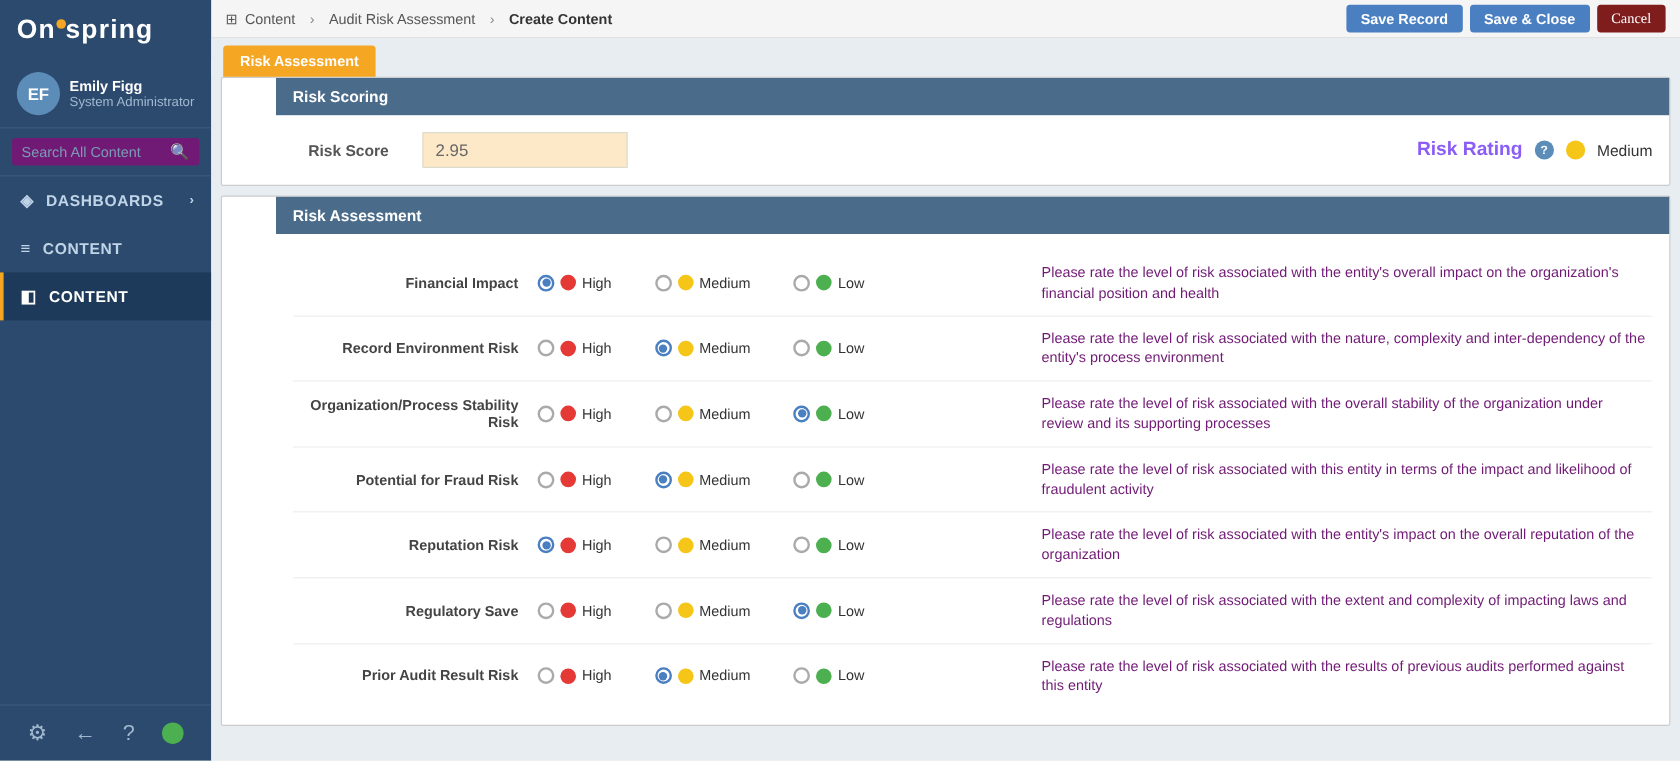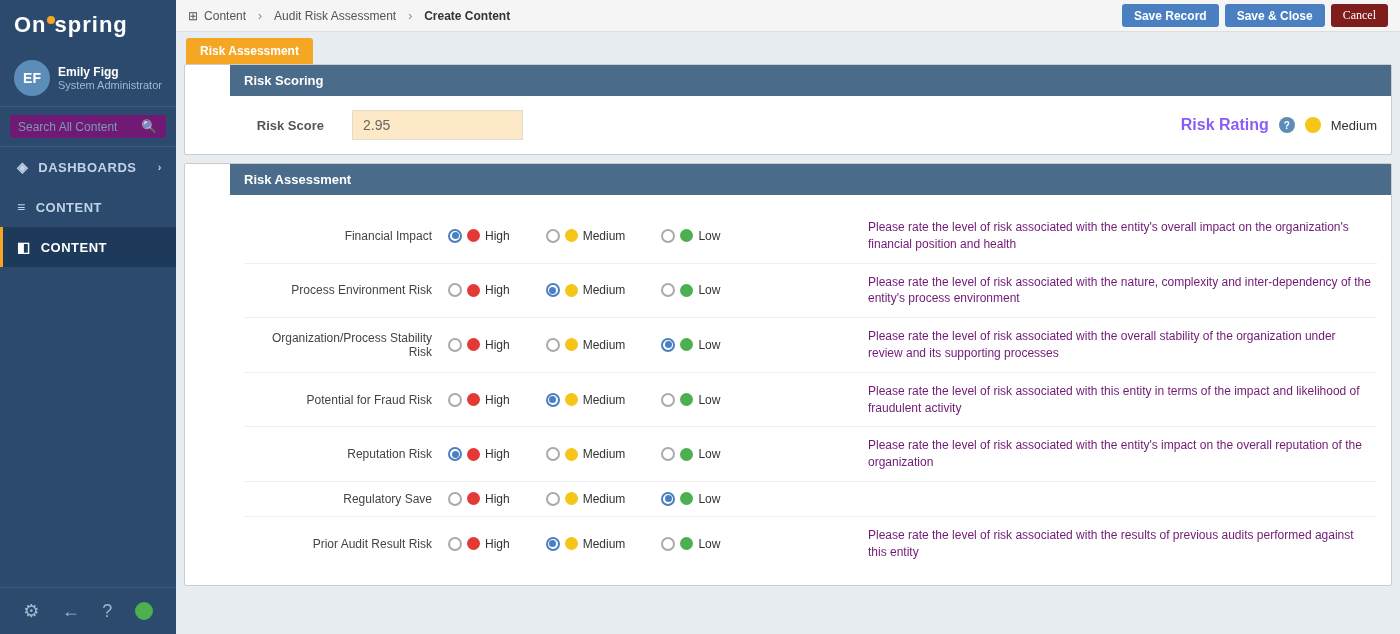--- a/index.html
+++ b/index.html
@@ -264,21 +264,21 @@
       align-items: center;
       padding: 10px 4px;
       border-bottom: 1px solid #eee;
     }
     .risk-row:last-child { border-bottom: none; }
     .risk-name {
       width: 200px;
       flex-shrink: 0;
       text-align: right;
       padding-right: 16px;
-      font-weight: normal;
+      font-weight: bold;
       color: #444;
       font-size: 12px;
     }
     .risk-options {
       display: flex;
       align-items: flex-end;
       gap: 24px;
       width: 420px;
       flex-shrink: 0;
     }
@@ -434,21 +434,21 @@
       </div>
       <div class="radio-group">
         <div class="radio-btn unchecked"></div>
         <span class="color-dot dot-green"></span>
         <span class="option-label">Low</span>
       </div>
     </div>
     <div class="risk-desc">Please rate the level of risk associated with the entity's overall impact on the organization's financial position and health</div>
   </div>
             <div class="risk-row">
-    <div class="risk-name">Process Environment Risk</div>
+    <div class="risk-name">Record Environment Risk</div>
     <div class="risk-options">
       <div class="radio-group">
         <div class="radio-btn unchecked"></div>
         <span class="color-dot dot-red"></span>
         <span class="option-label">High</span>
       </div>
       <div class="radio-group">
         <div class="radio-btn checked"></div>
         <span class="color-dot dot-yellow"></span>
         <span class="option-label">Medium</span>
@@ -536,20 +536,21 @@
         <div class="radio-btn unchecked"></div>
         <span class="color-dot dot-yellow"></span>
         <span class="option-label">Medium</span>
       </div>
       <div class="radio-group">
         <div class="radio-btn checked"></div>
         <span class="color-dot dot-green"></span>
         <span class="option-label">Low</span>
       </div>
     </div>
+    <div class="risk-desc">Please rate the level of risk associated with the extent and complexity of impacting laws and regulations</div>
   </div>
             <div class="risk-row">
     <div class="risk-name">Prior Audit Result Risk</div>
     <div class="risk-options">
       <div class="radio-group">
         <div class="radio-btn unchecked"></div>
         <span class="color-dot dot-red"></span>
         <span class="option-label">High</span>
       </div>
       <div class="radio-group">

